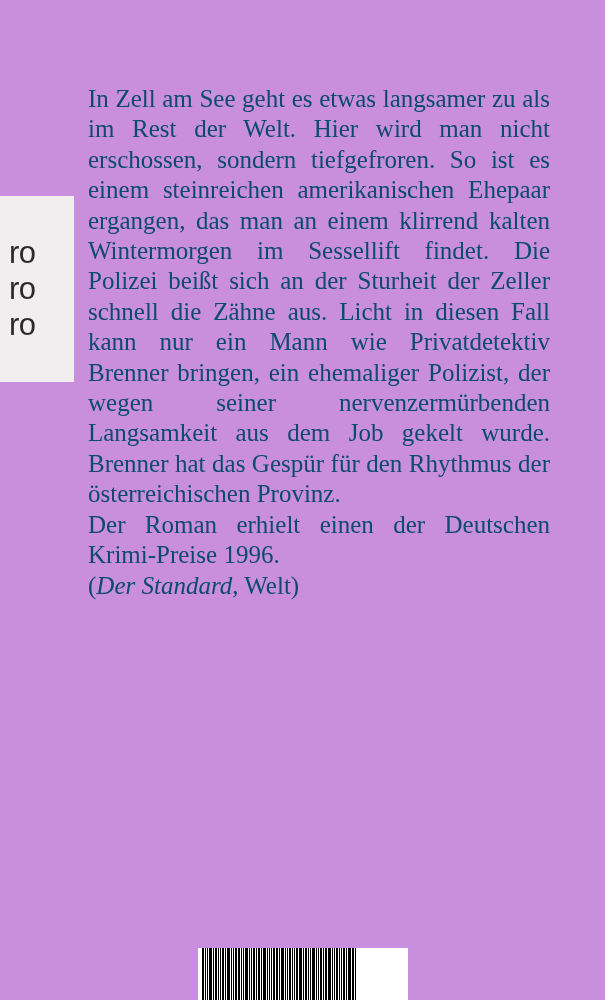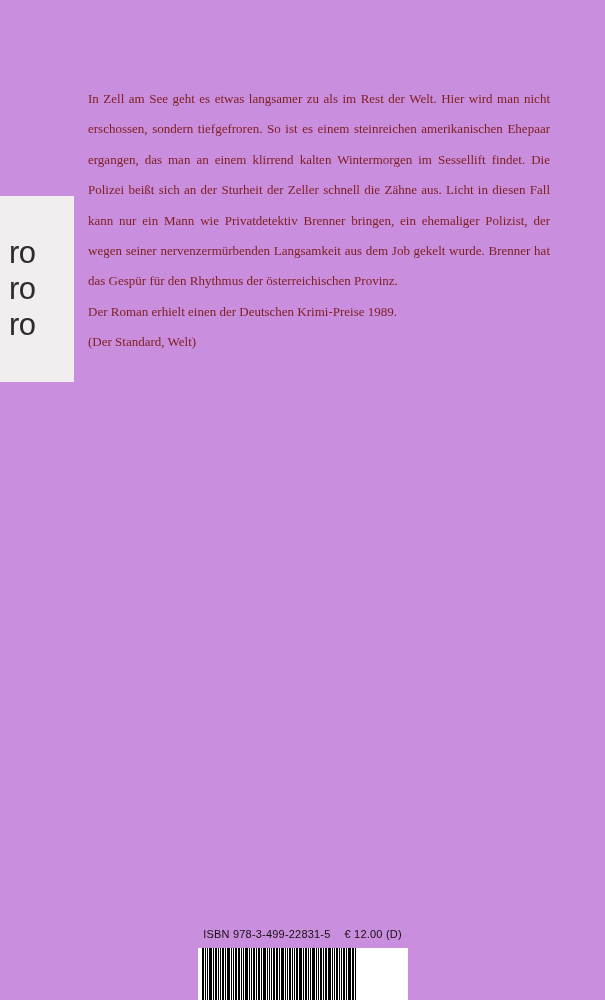--- a/index.html
+++ b/index.html
@@ -41,31 +41,32 @@
 
   
   #blurb {
     position: absolute;
     left: 88px;
     top: 84px;
     width: 462px;
   }
   #blurb p {
     margin: 0;
-    color: #7f1d1d;
-    font-size: 13px;
+    color: #0c4a6e;
+    font-size: 25px;
     line-height: 30.4px;
     text-align: justify;
     text-justify: inter-word;
     font-family: "Liberation Serif", serif;
   }
   #blurb p.para-gap {
     margin-top: 0px;
   }
   .src-italic {
+    font-style: italic;
   }
 
   
   #footer {
     position: absolute;
     left: 0;
     bottom: 0;
     width: 605px;
     height: 72px;
   }
@@ -105,30 +106,27 @@
 <body>
 
 <div id="logo-block">
   <div class="logo-line">ro</div>
   <div class="logo-line">ro</div>
   <div class="logo-line">ro</div>
 </div>
 
 <div id="blurb">
   <p>In Zell am See geht es etwas langsamer zu als im Rest der Welt. Hier wird man nicht erschossen, sondern tiefgefroren. So ist es einem steinreichen amerikanischen Ehepaar ergangen, das man an einem klirrend kalten Wintermorgen im Sessellift findet. Die Polizei beißt sich an der Sturheit der Zeller schnell die Zähne aus. Licht in diesen Fall kann nur ein Mann wie Privatdetektiv Brenner bringen, ein ehemaliger Polizist, der wegen seiner nervenzermürbenden Langsamkeit aus dem Job gekelt wurde. Brenner hat das Gespür für den Rhythmus der österreichischen Provinz.</p>
-  <p class="para-gap">Der Roman erhielt einen der Deutschen Krimi-Preise 1989.</p>
+  <p class="para-gap">Der Roman erhielt einen der Deutschen Krimi-Preise 1996.</p>
   <p class="para-gap">
     <span>(</span><span class="src-italic">Der Standard</span><span>, Welt)</span>
   </p>
 </div>
 
 <div id="footer">
-  <div id="isbn-line">
-    <span>ISBN 978-3-499-22831-5</span><span class="price">€ 12.00 (D)</span>
-  </div>
   <div id="barcode">
       <div class="bar" style="width: 2px;"></div>
       <div class="bar" style="width: 1px;"></div>
       <div class="bar" style="width: 1px;"></div>
       <div class="bar" style="width: 3px;"></div>
       <div class="bar" style="width: 1px;"></div>
       <div class="bar" style="width: 2px;"></div>
       <div class="bar" style="width: 1px;"></div>
       <div class="bar" style="width: 1px;"></div>
       <div class="bar" style="width: 2px;"></div>

